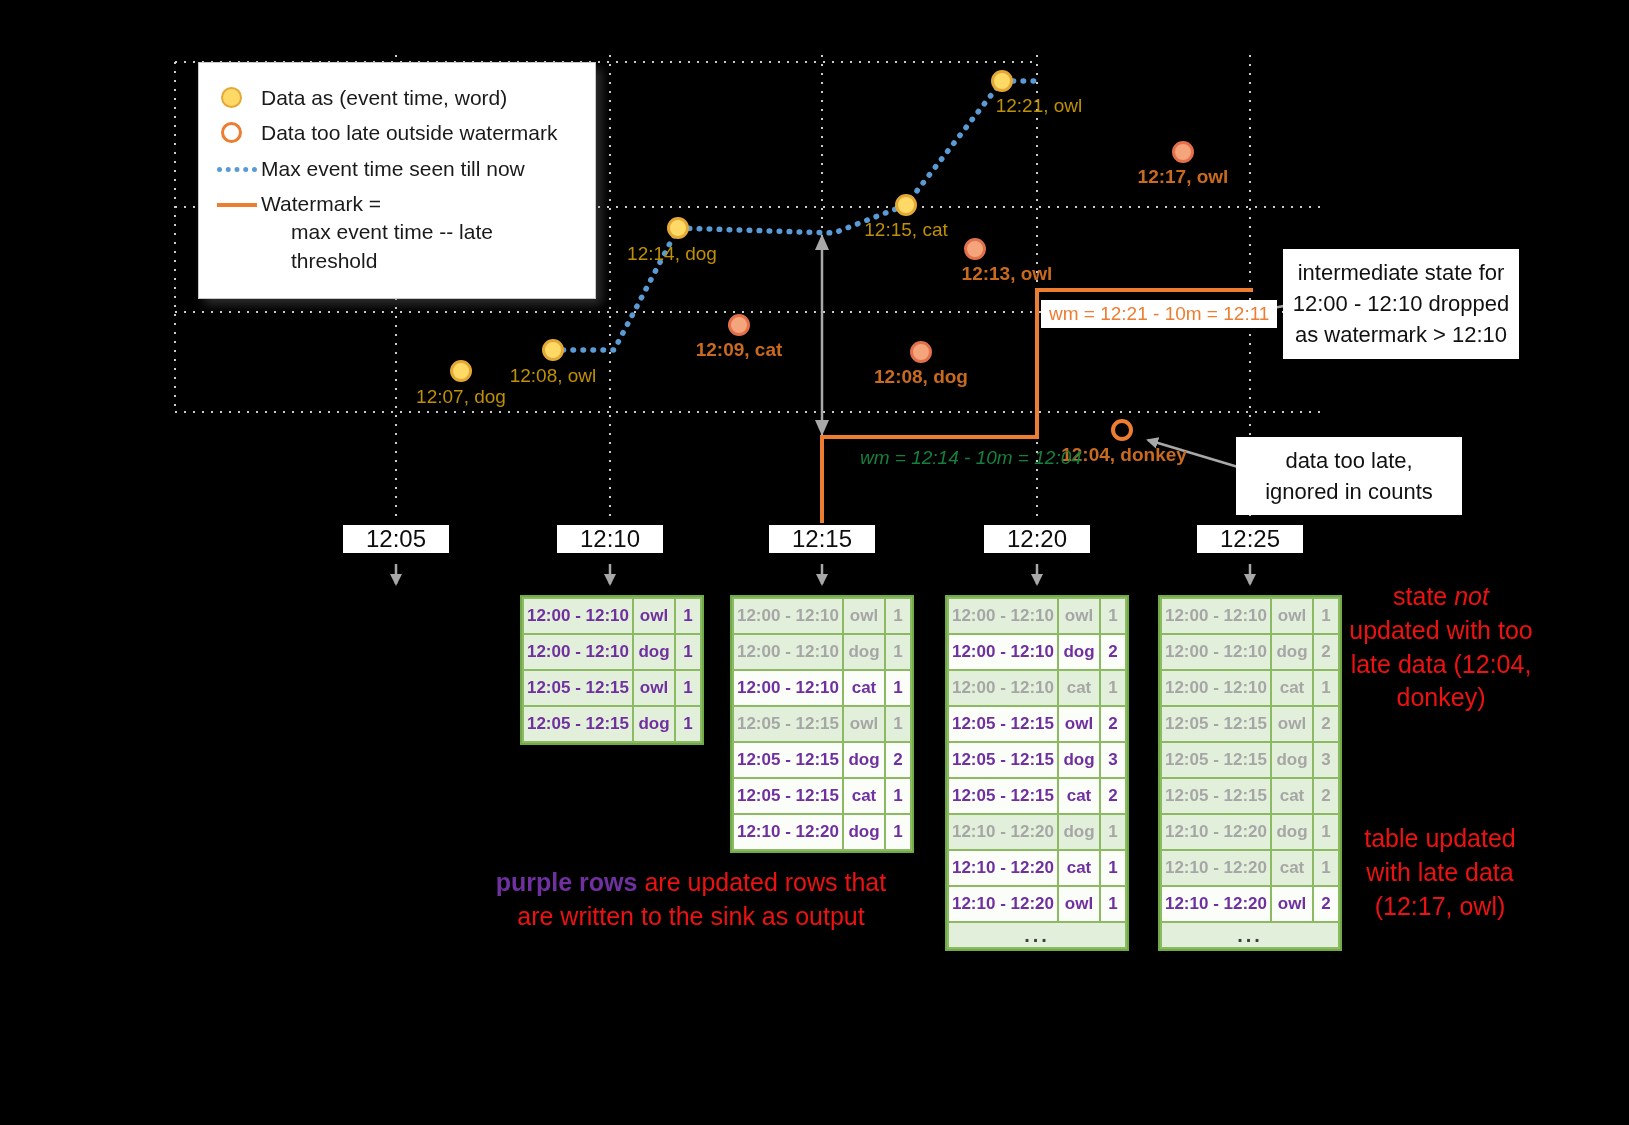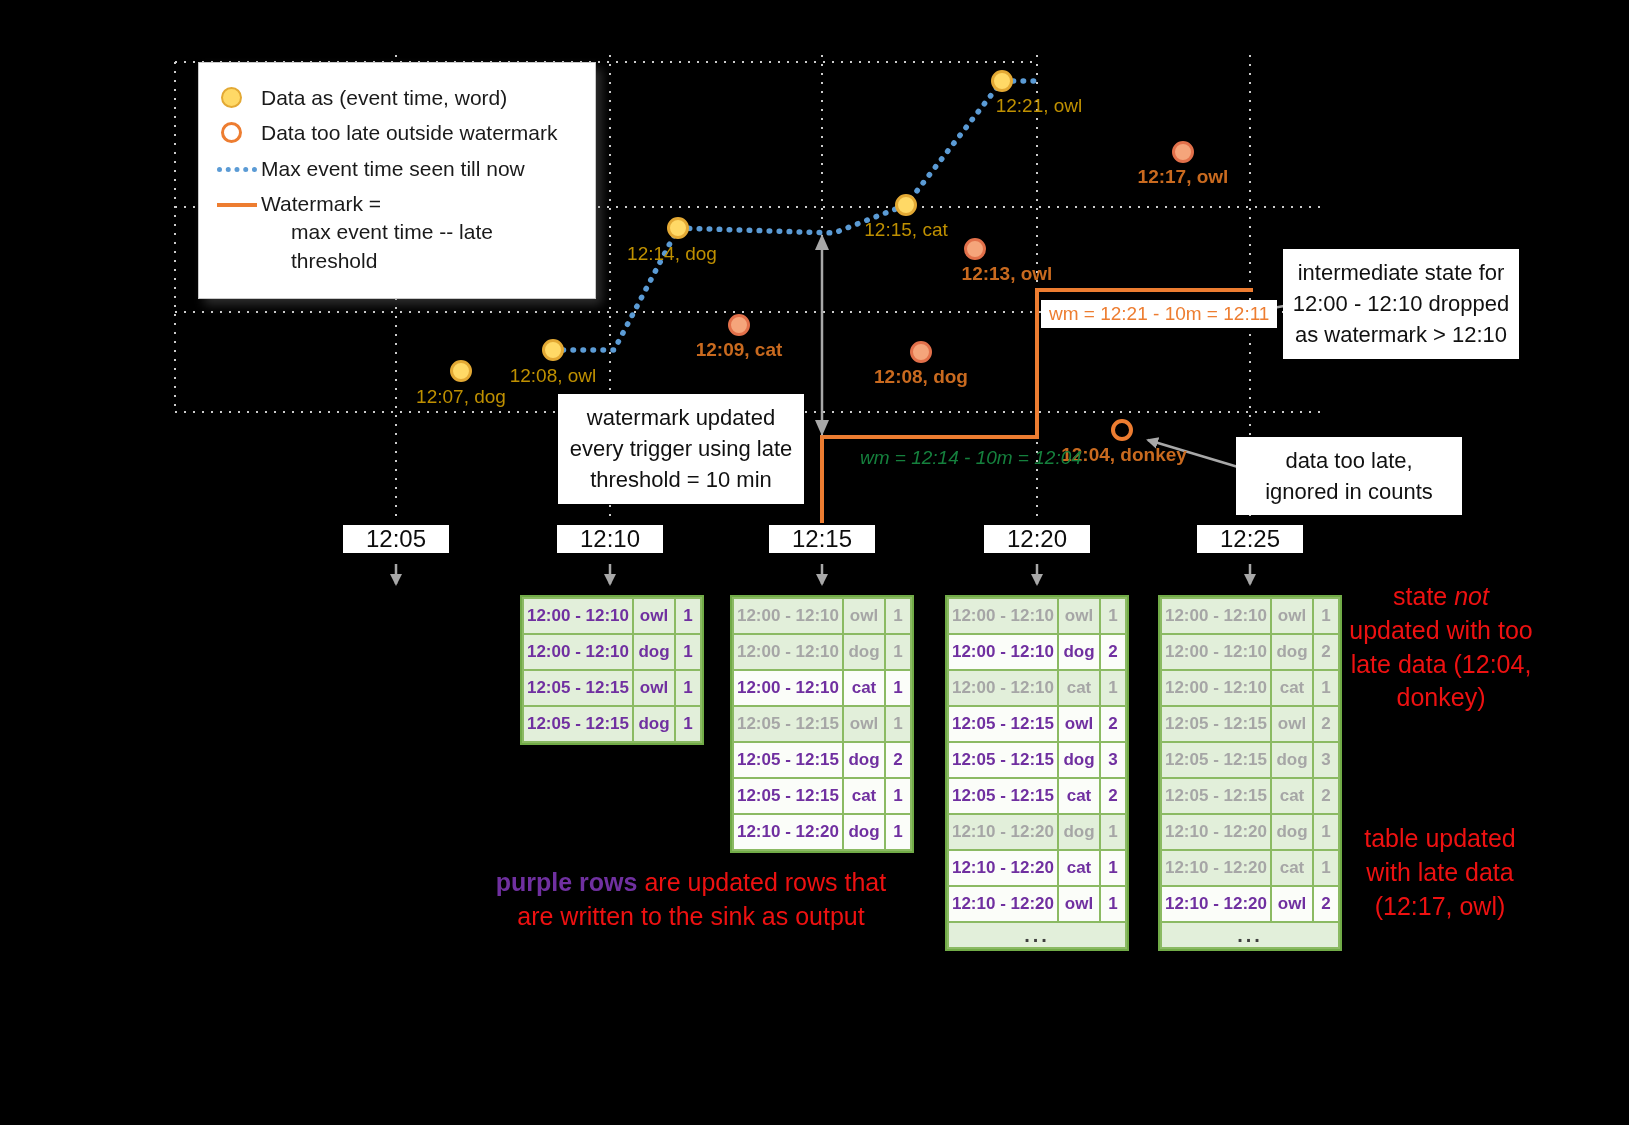--- a/index.html
+++ b/index.html
@@ -171,21 +171,20 @@
       <div class="tick" style="left: 396px;">12:05</div>
       <div class="tick" style="left: 610px;">12:10</div>
       <div class="tick" style="left: 822px;">12:15</div>
       <div class="tick" style="left: 1037px;">12:20</div>
       <div class="tick" style="left: 1250px;">12:25</div>
     </div>
 
   <div class="wm-label1">wm = 12:14 - 10m = 12:04</div>
   <div class="wm-label2">wm = 12:21 - 10m = 12:11</div>
 
-  <div class="callout co-update">watermark updated every trigger using late threshold = 10 min</div>
   <div class="callout co-intermediate">intermediate state for 12:00 - 12:10 dropped as watermark &gt; 12:10</div>
   <div class="callout co-toolate">data too late, ignored in counts</div>
 
   <div>
       <div class="rtable tint" style="left: 520px;">
         <div class="trow new">
           <div class="tcell cwin">12:00 - 12:10</div>
           <div class="tcell cword">owl</div>
           <div class="tcell ccount">1</div>
         </div>

